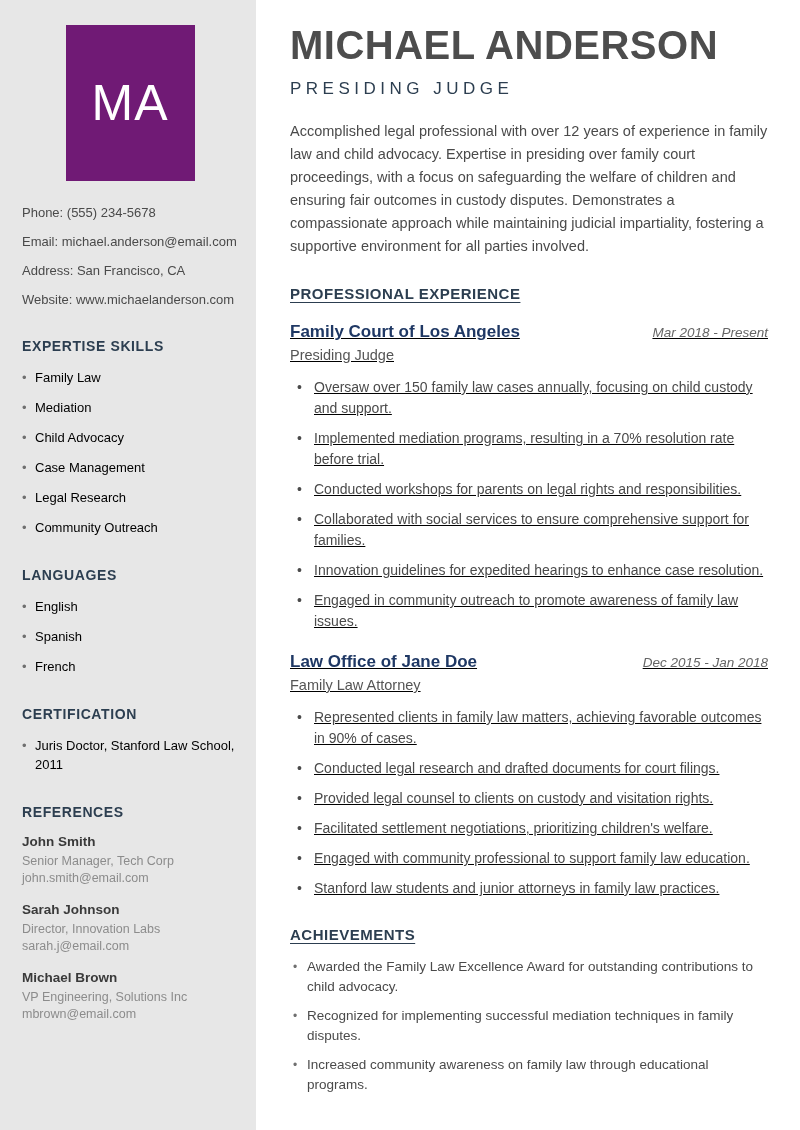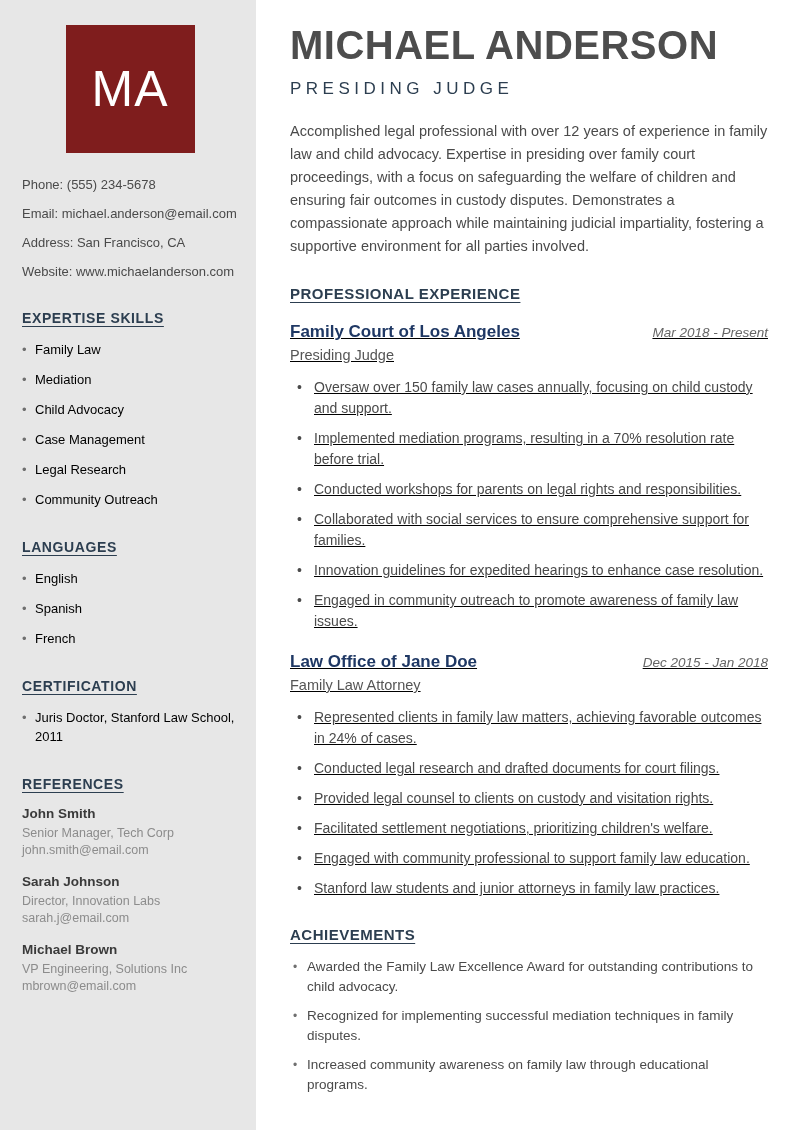--- a/index.html
+++ b/index.html
@@ -16,43 +16,42 @@
     overflow:hidden;
   }
 
   
   .sidebar {
     width:256px; min-width:256px;
     background:#e7e7e7;
     padding:25px 18px 20px 22px;
   }
   .avatar {
-    width:129px; height:128px;
+    width:129px; height:156px;
     margin:0 auto;
-    background:#7f1d1d;
+    background:#701a75;
     display:flex; align-items:center; justify-content:center;
   }
   .avatar span {
     color:#ffffff;
     font-size:50px;
     letter-spacing:1px;
     font-weight:400;
   }
   .contact { margin-top:24px; }
   .contact p {
     font-size:13px;
     color:#4a4a4a;
     margin:0 0 13px 0;
     line-height:16px;
   }
   .side-heading {
     font-size:14px;
     font-weight:bold;
     color:#2c3e50;
-    text-decoration:underline;
     text-underline-offset:3px;
     letter-spacing:0.6px;
     margin-top:30px;
     margin-bottom:14px;
   }
   .side-list { list-style:none; }
   .side-list li {
     position:relative;
     font-size:13px;
     color:#000000;
@@ -253,21 +252,21 @@
               <li>Engaged in community outreach to promote awareness of family law issues.</li>
             </ul>
           </div>
           <div class="job">
             <div class="job-header">
               <span class="job-company">Law Office of Jane Doe</span>
               <span class="job-dates">Dec 2015 - Jan 2018</span>
             </div>
             <div class="job-role">Family Law Attorney</div>
             <ul class="job-bullets">
-              <li>Represented clients in family law matters, achieving favorable outcomes in 24% of cases.</li>
+              <li>Represented clients in family law matters, achieving favorable outcomes in 90% of cases.</li>
               <li>Conducted legal research and drafted documents for court filings.</li>
               <li>Provided legal counsel to clients on custody and visitation rights.</li>
               <li>Facilitated settlement negotiations, prioritizing children's welfare.</li>
               <li>Engaged with community professional to support family law education.</li>
               <li>Stanford law students and junior attorneys in family law practices.</li>
             </ul>
           </div>
         </div>
     </section>
 

